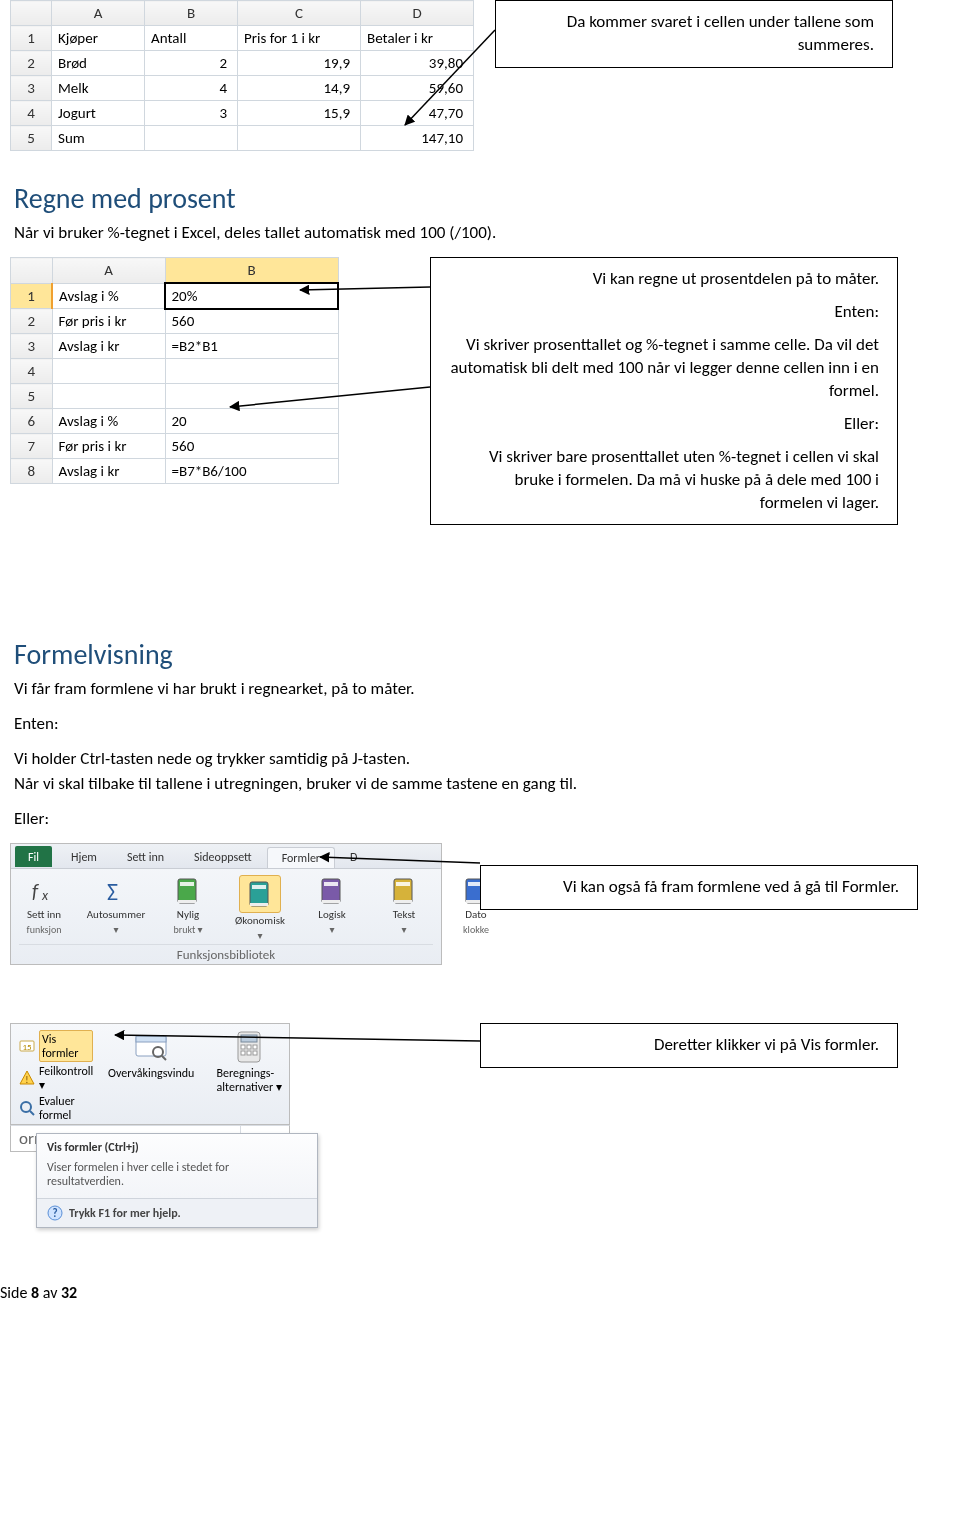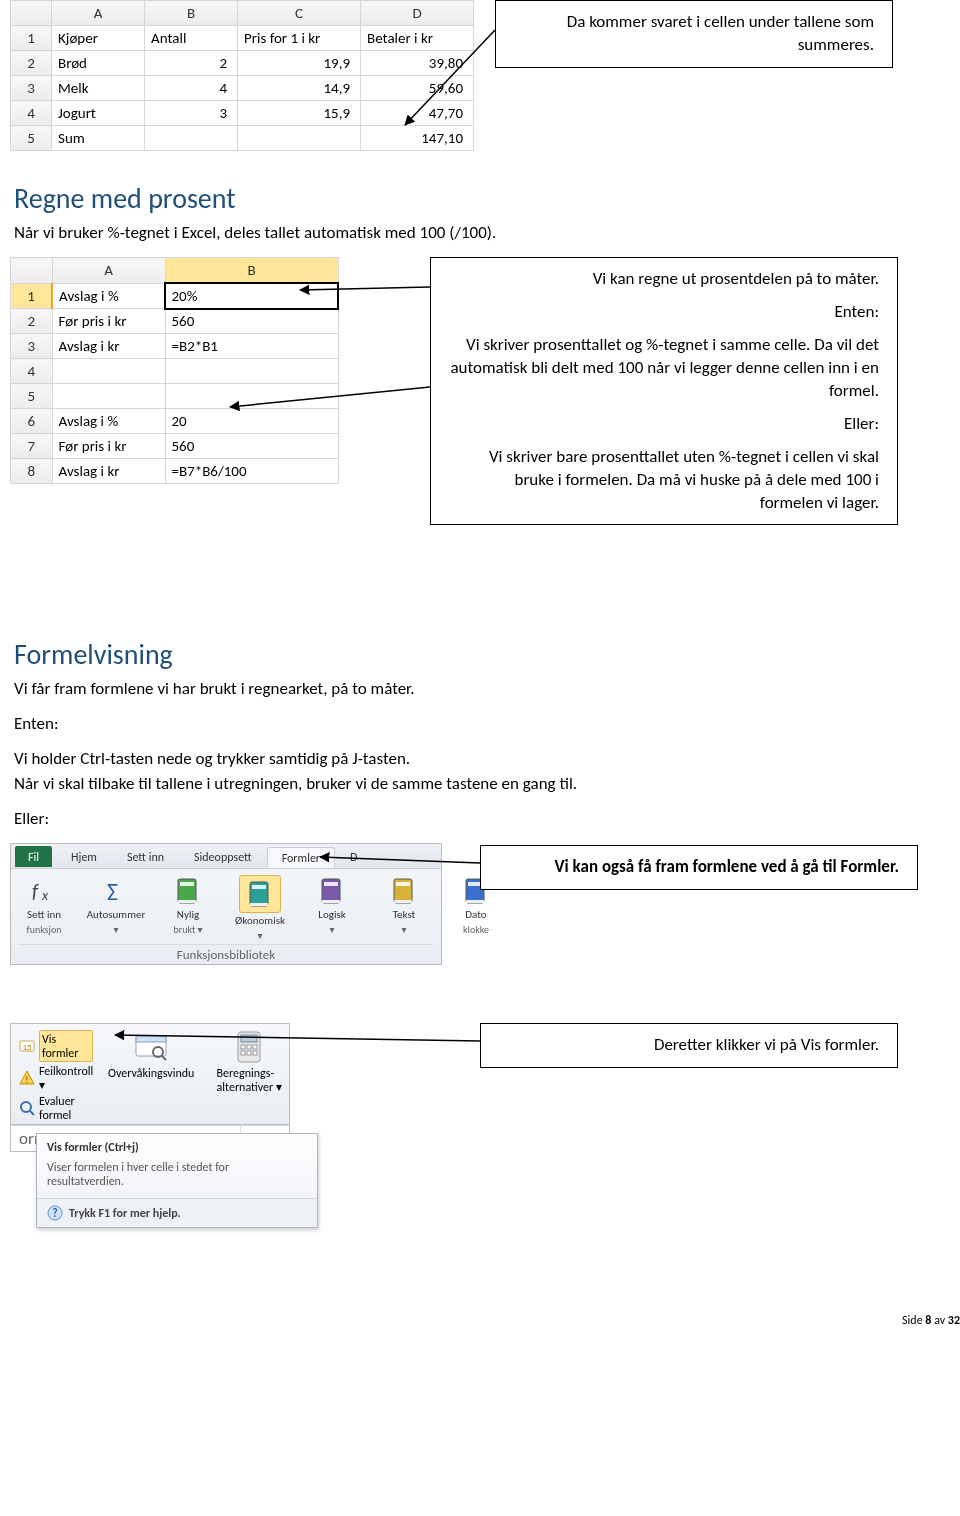--- a/index.html
+++ b/index.html
@@ -211,23 +211,22 @@
     font-weight: bold;
     color:#444;
   }
 
   
   .overlay-svg {
     position:absolute; left:0; top:0; pointer-events:none;
   }
 
   .footer {
-    text-align:right;
-    font-size:12px;
-    margin-top: 30px;
+    text-align:left;
+    font-size:16px;
   }
 
 </style>
 </head>
 <body>
 
 <div class="page">
 
   <div style="position:relative; padding:0 0 0 10px;">
     <table class="excel-table" style="margin-left:0;">
@@ -457,21 +456,21 @@
                 <rect x="4" y="24" width="18" height="3" fill="#eee"></rect>
               </svg>
             </span>
             <span class="rlabel">Dato</span>
             <span class="rsub">klokke</span>
           </div>
         </div>
       <div class="section-label">Funksjonsbibliotek</div>
     </div>
 
-    <div class="callout" style="left:480px; top:2px; width:400px;font-weight:bold;">
+    <div class="callout" style="left:480px; top:22px; width:400px;">
       <p><span>Vi kan også få fram formlene ved å gå til Formler.</span></p>
     </div>
 
     <svg class="overlay-svg" width="960" height="160">
       <defs>
         <marker id="arr3" viewBox="0 0 10 10" refX="9" refY="5" markerWidth="7" markerHeight="7" orient="auto-start-reverse">
           <path d="M0,0 L10,5 L0,10 z" fill="#000"></path>
         </marker>
       </defs>
       <line x1="480" y1="20" x2="320" y2="14" stroke="#000" stroke-width="1.5" marker-end="url(#arr3)"></line>

